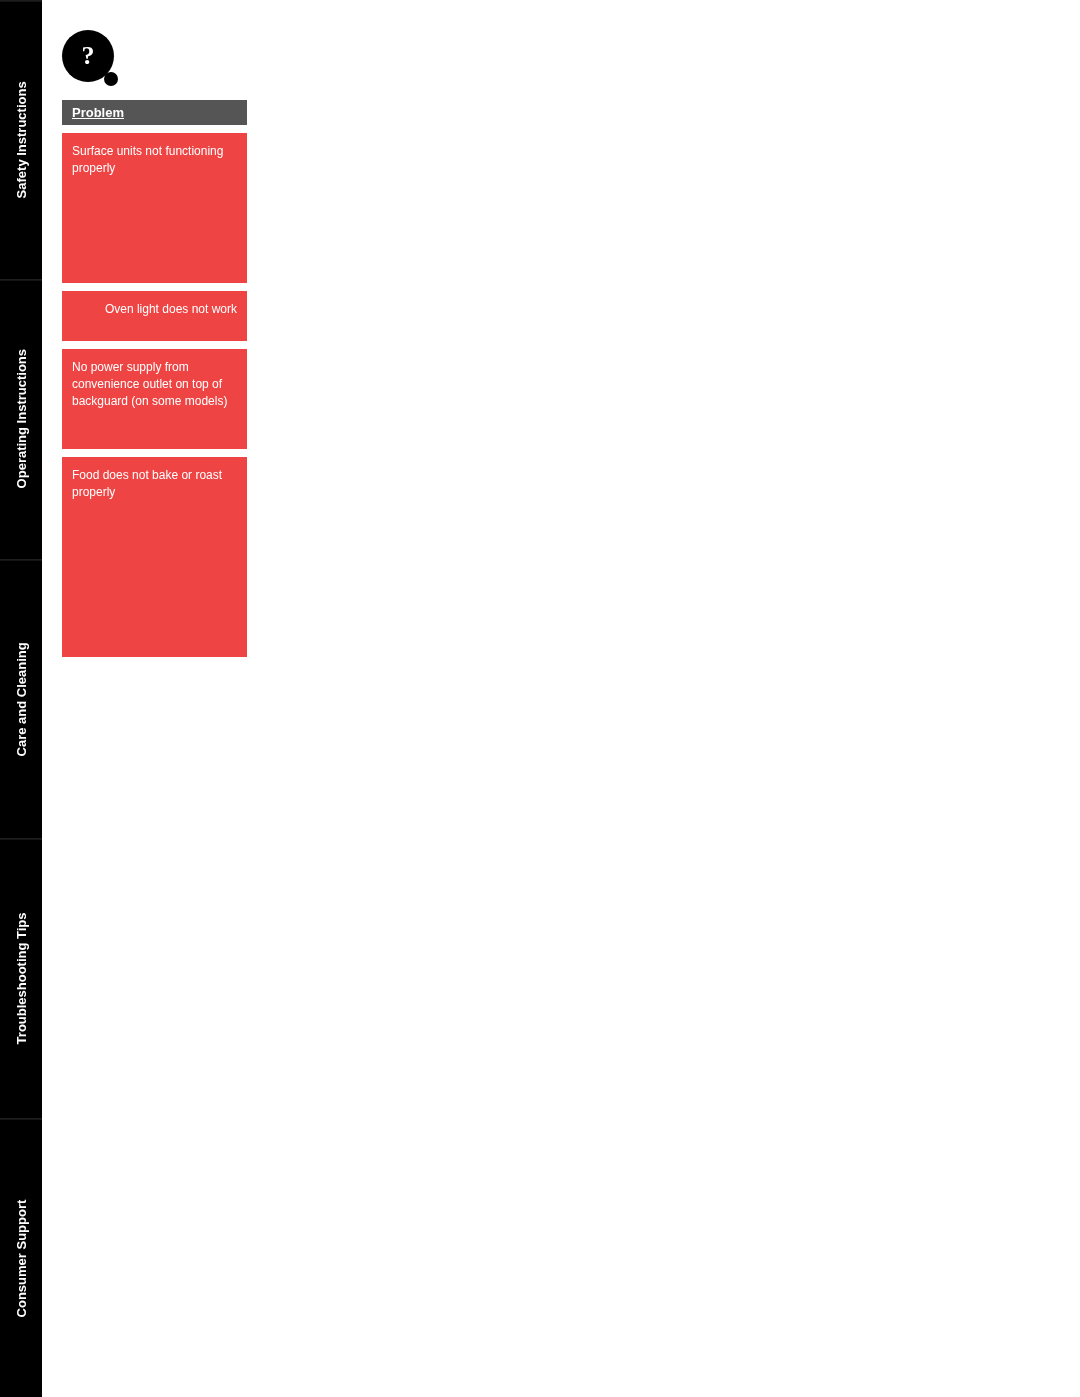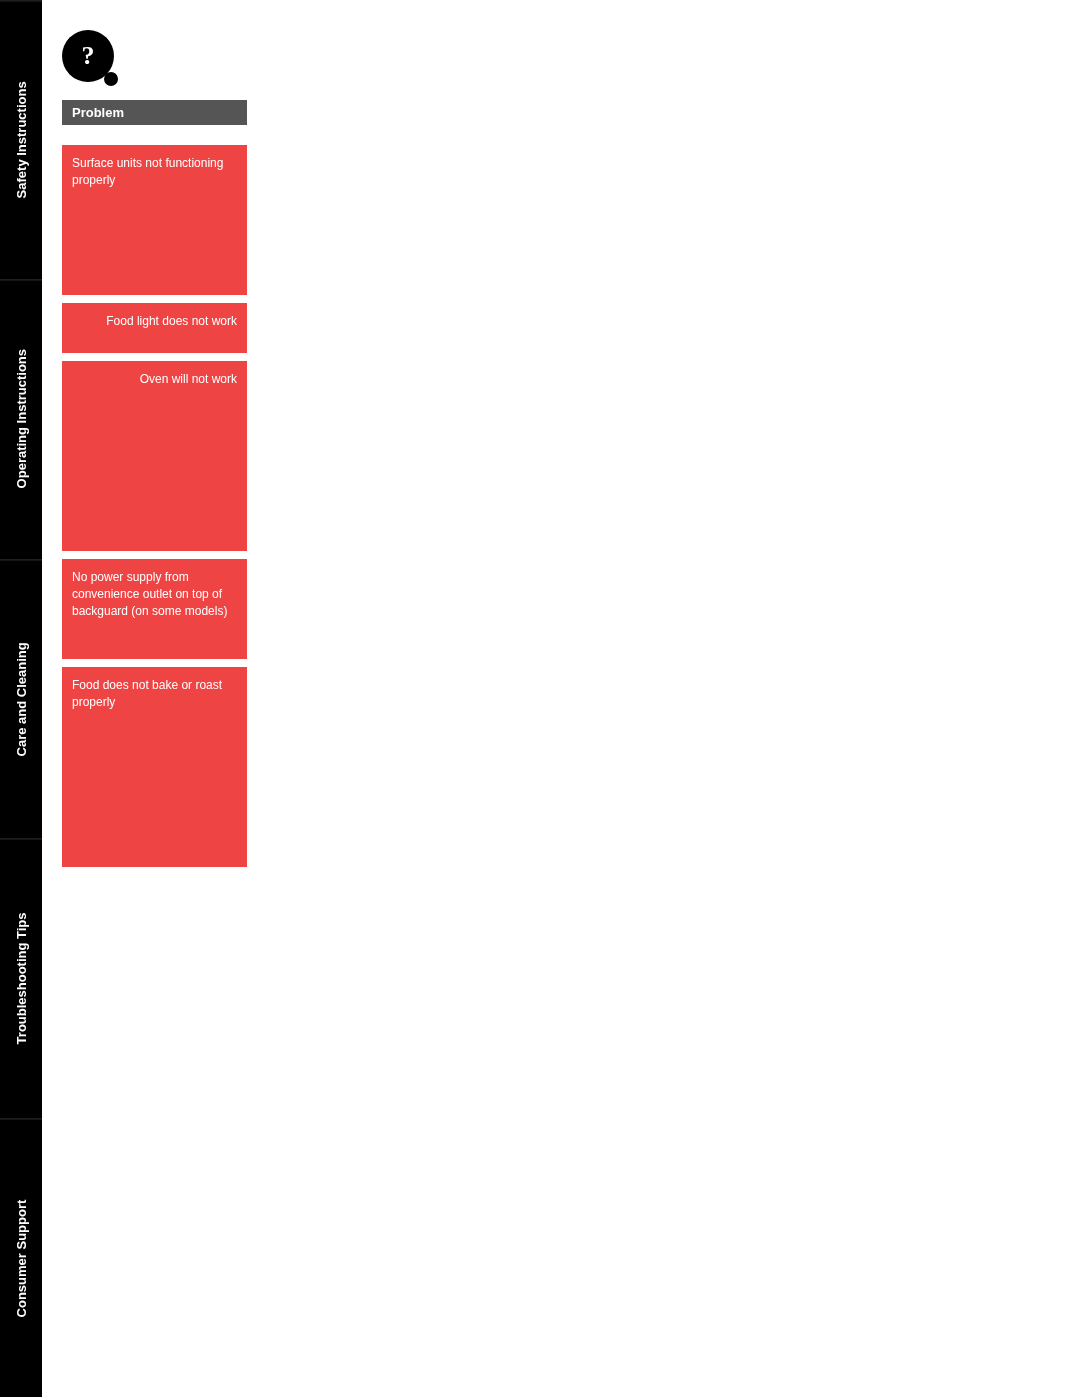--- a/index.html
+++ b/index.html
@@ -89,21 +89,22 @@
     }
 
     
     .problem-header {
       background: #555555;
       color: #ffffff;
       font-size: 13px;
       font-weight: bold;
       padding: 5px 10px;
       width: 185px;
-      margin-bottom: 20px;
+      margin-bottom: 8px;
+      text-decoration: underline;
     }
 
     
     .problem-table {
       width: 185px;
     }
 
     .problem-row {
       background: #ef4444;
       color: #ffffff;
@@ -173,26 +174,23 @@
 
     <div class="problem-header">
       <span>Problem</span>
     </div>
 
     <div class="problem-row tall">
       <span class="problem-row-text">Surface units not functioning properly</span>
     </div>
 
     <div class="problem-row">
-      <span class="problem-row-text">Food light does not work</span>
-    </div>
-
-    <div class="problem-row large">
-      <span class="problem-row-text">Oven will not work</span>
-    </div>
+      <span class="problem-row-text">Oven light does not work</span>
+    </div>
+
 
     <div class="problem-row medium">
       <span class="problem-row-text">No power supply from convenience outlet on top of backguard (on some models)</span>
     </div>
 
     <div class="problem-row xlarge">
       <span class="problem-row-text">Food does not bake or roast properly</span>
     </div>
 
   </div>

